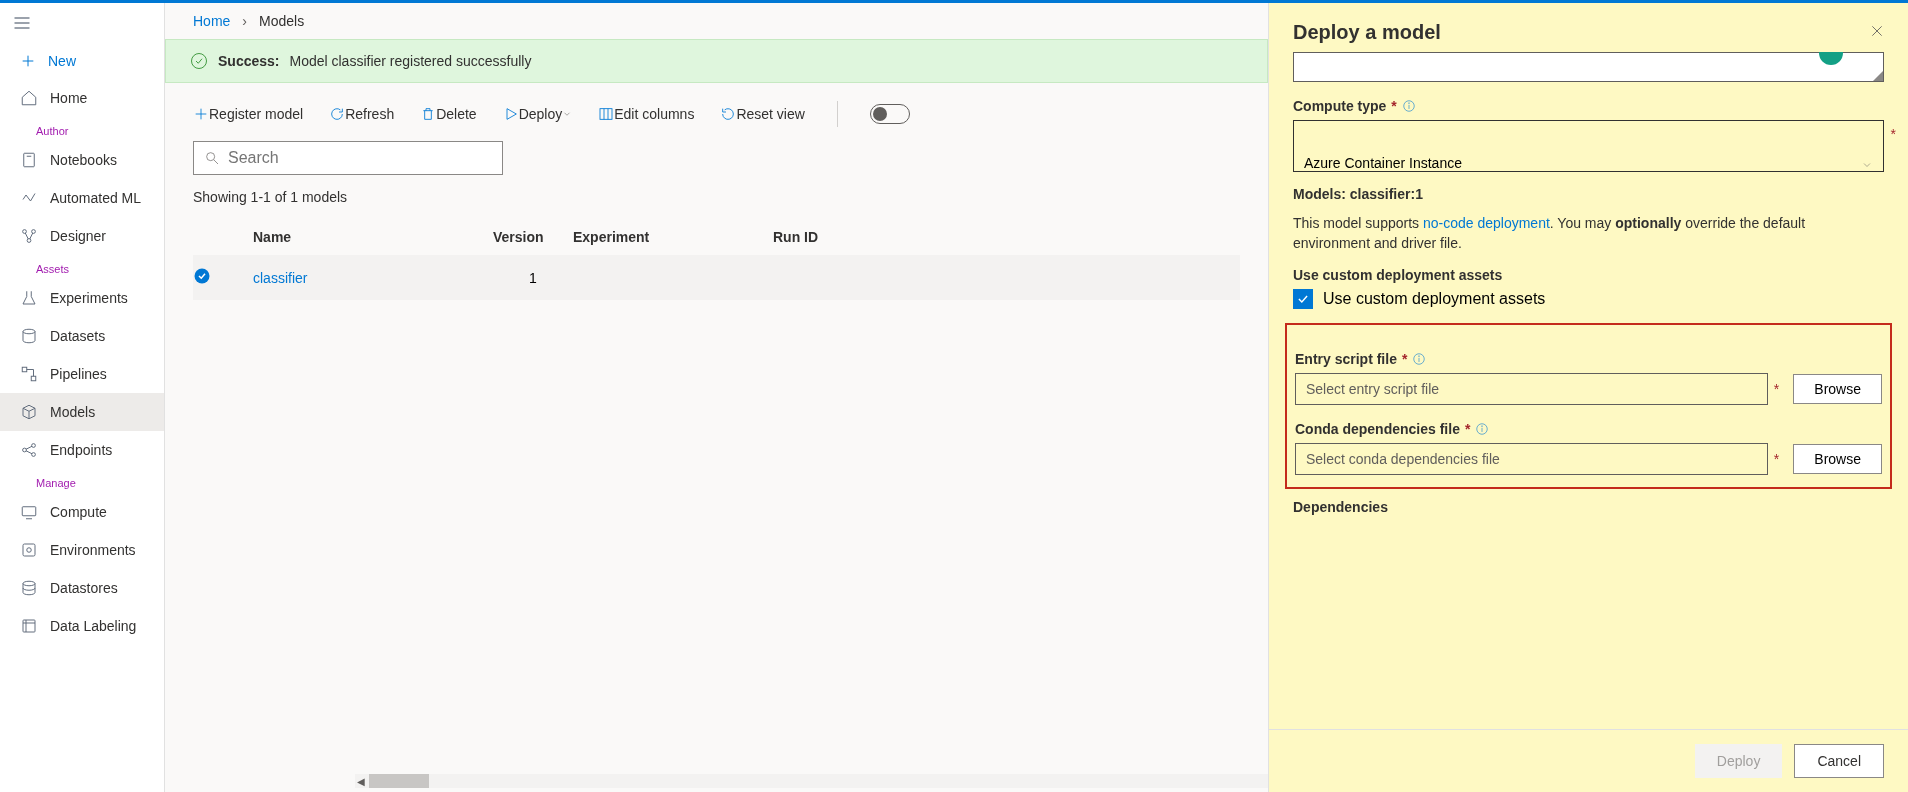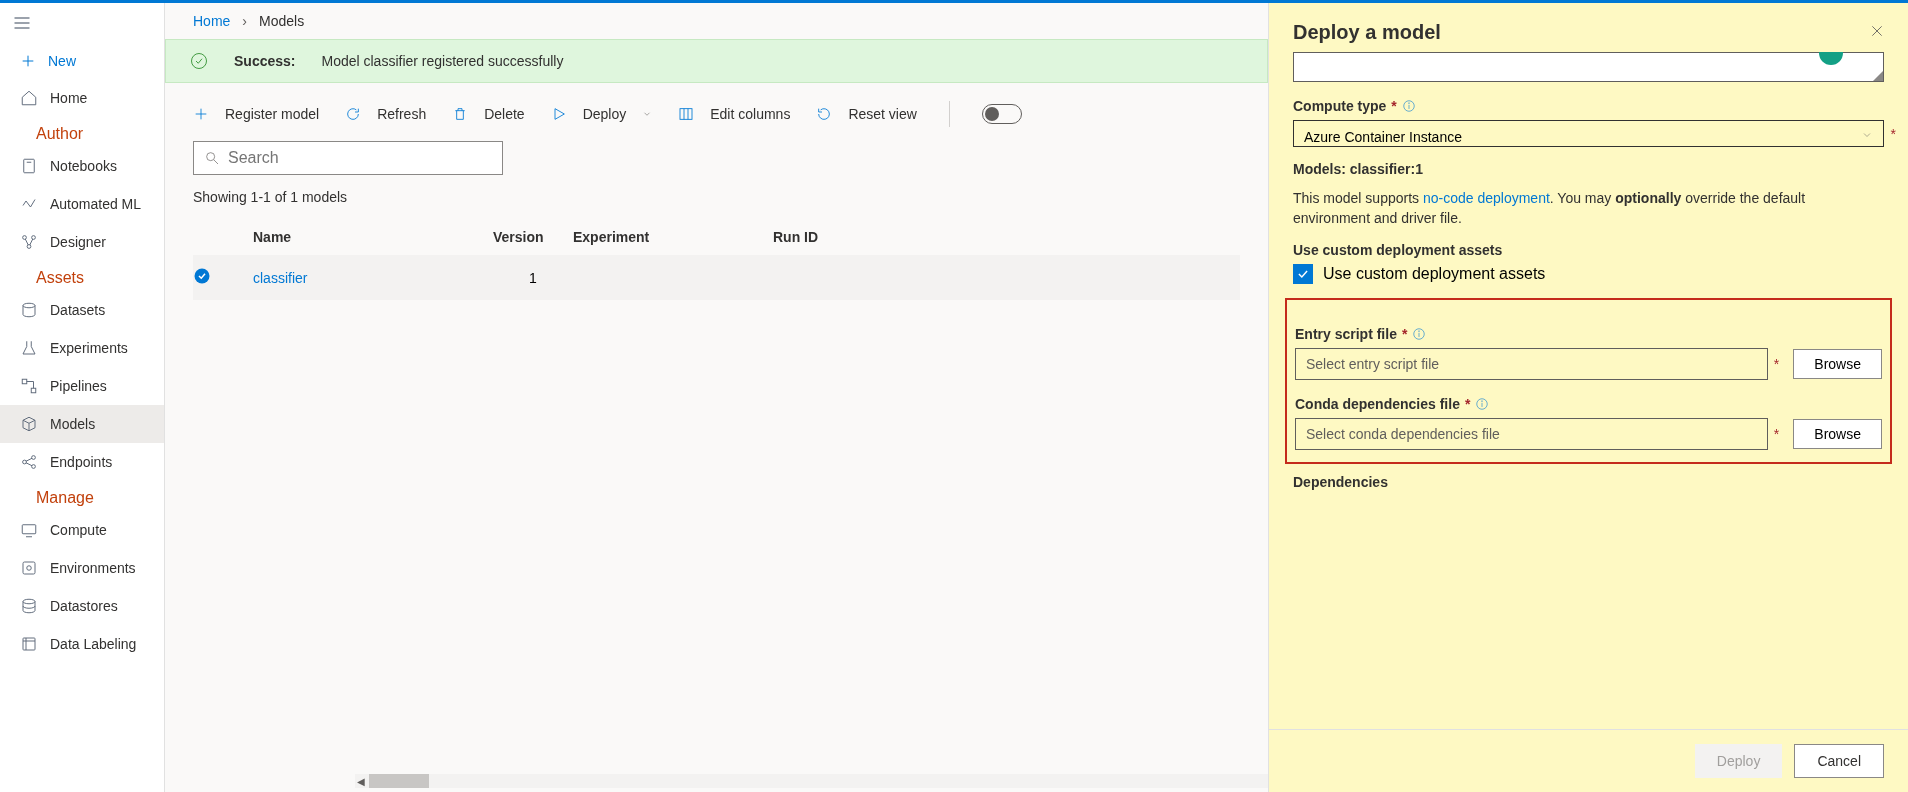--- a/index.html
+++ b/index.html
@@ -13,38 +13,38 @@
 
 
 .sidebar { width: 165px; border-right: 1px solid #e1e1e1; display: flex; flex-direction: column; padding-top: 4px; background: #fff; }
 .sidebar-top-row { padding: 6px 12px; }
 .ham-icon { width: 20px; height: 20px; stroke: #5f6a7a; }
 .new-btn { display: flex; align-items: center; gap: 12px; padding: 10px 20px; color: #0078d4; font-size: 14px; cursor: pointer; }
 .new-btn svg { width: 16px; height: 16px; stroke: #0078d4; }
 .nav-item { display: flex; align-items: center; gap: 12px; padding: 10px 20px; color: #323130; font-size: 14px; cursor: pointer; }
 .nav-item.active { background: #edebe9; }
 .nav-item svg { width: 18px; height: 18px; stroke: #5f6a7a; fill: none; stroke-width: 1.3; }
-.section-label { padding: 8px 20px 4px 36px; color: #c2410c; font-size: 16px; }
+.section-label { padding: 8px 20px 4px 36px; color: #a21caf; font-size: 11px; }
 
 
 .main { flex: 1; display: flex; flex-direction: column; background: #faf9f8; position: relative; }
 .breadcrumb { display: flex; align-items: center; gap: 12px; padding: 10px 28px; font-size: 14px; }
 .breadcrumb a { color: #0078d4; text-decoration: none; }
 .breadcrumb .sep { color: #605e5c; }
 .breadcrumb .current { color: #323130; }
 
-.success-banner { display: flex; align-items: center; gap: 26px; padding: 12px 24px; background: #dff6dd; border: 1px solid #c6e9c2; margin: 0 0 10px 0; }
+.success-banner { display: flex; align-items: center; gap: 10px; padding: 12px 24px; background: #dff6dd; border: 1px solid #c6e9c2; margin: 0 0 10px 0; }
 .success-banner svg { width: 18px; height: 18px; stroke: #107c10; fill: none; }
 .success-banner .label { font-weight: 600; color: #323130; font-size: 14px; }
 .success-banner .msg { color: #323130; font-size: 14px; }
 
 .page-title { padding: 8px 28px 14px; font-size: 22px; font-weight: 600; color: #323130; }
 
 .toolbar { display: flex; align-items: center; gap: 26px; padding: 8px 28px 14px; font-size: 14px; color: #323130; }
-.tool { display: flex; align-items: center; gap: 16px; cursor: pointer; }
+.tool { display: flex; align-items: center; gap: 0; cursor: pointer; }
 .tool svg { width: 16px; height: 16px; stroke: #0078d4; fill: none; stroke-width: 1.3; }
 .tool .chev { width: 10px; height: 10px; stroke: #605e5c; }
 .toolbar .divider { width: 1px; height: 26px; background: #d2d0ce; margin: 0 6px; }
 .toggle-pill { width: 40px; height: 20px; border: 1px solid #605e5c; border-radius: 10px; position: relative; }
 .toggle-pill .knob { width: 14px; height: 14px; background: #605e5c; border-radius: 50%; position: absolute; top: 2px; left: 2px; }
 
 .search-box { margin: 0 28px 10px; width: 310px; height: 34px; border: 1px solid #8a8886; display: flex; align-items: center; padding: 0 10px; gap: 8px; background: #fff; }
 .search-box svg { width: 16px; height: 16px; stroke: #605e5c; fill: none; }
 .search-box input { border: none; outline: none; flex: 1; font-size: 16px; color: #323130; }
 
@@ -70,21 +70,21 @@
 
 .panel-body { flex: 1; overflow-y: auto; padding: 0 24px 12px; position: relative; }
 .mystery-box { border: 1px solid #605e5c; height: 30px; margin-bottom: 16px; position: relative; background:#fff; }
 .mystery-box .corner { position:absolute; right:0; bottom:0; width:0; height:0; border-left:10px solid transparent; border-bottom:10px solid #8a8886;}
 .mystery-box .badge { position:absolute; right:40px; top:-12px; width:24px; height:24px; border-radius:50%; background:#13a085;}
 
 .field-row { margin-bottom: 14px; margin-top: 16px; }
 .field-label { font-size: 14px; font-weight: 600; color: #323130; display: flex; align-items: center; gap: 5px; margin-bottom: 6px; }
 .req { color: #a4262c; }
 .info-ic { width: 14px; height: 14px; stroke: #0078d4; fill: none; }
-.select-box { border: 1px solid #323130; height: 27px; display: flex; align-items: flex-start; justify-content: space-between; padding: 8px 10px; font-size: 14px; cursor:pointer; }
+.select-box { border: 1px solid #323130; height: 52px; display: flex; align-items: flex-end; justify-content: space-between; padding: 0 10px; font-size: 14px; cursor:pointer; }
 .select-box svg { width: 12px; height: 12px; stroke: #605e5c; }
 .field-wrap { position: relative; }
 .side-req { position: absolute; right: -12px; top: 6px; color: #a4262c; font-size: 14px; }
 
 .plain-text { font-size: 14px; color: #323130; margin-bottom: 12px; }
 .plain-text strong { font-weight: 600; }
 
 .auth-toggle { margin: 0 0 14px 8px; }
 .auth-toggle .pill { width: 40px; height: 20px; border: 1px solid #323130; border-radius: 10px; position: relative; cursor:pointer; }
 .auth-toggle .pill .k { width: 14px; height: 14px; background: #323130; border-radius: 50%; position: absolute; top: 2px; left: 2px; }
@@ -154,30 +154,30 @@
           <circle cx="6" cy="6" r="2.5"></circle>
           <circle cx="18" cy="6" r="2.5"></circle>
           <circle cx="12" cy="18" r="2.5"></circle>
           <path d="M7 8 L11 16 M17 8 L13 16"></path>
         </svg>
       <span>Designer</span>
     </div>
     <div class="section-label">Assets</div>
     <div class="nav-item">
       <svg viewBox="0 0 24 24">
+          <path d="M9 3 V10 L4 20 H20 L15 10 V3"></path>
+        </svg>
+      <span>Experiments</span>
+    </div>
+    <div class="nav-item">
+      <svg viewBox="0 0 24 24">
           <ellipse cx="12" cy="6" rx="8" ry="3"></ellipse>
           <path d="M4 6 V18 a8 3 0 0 0 16 0 V6"></path>
         </svg>
       <span>Datasets</span>
-    </div>
-    <div class="nav-item">
-      <svg viewBox="0 0 24 24">
-          <path d="M9 3 V10 L4 20 H20 L15 10 V3"></path>
-        </svg>
-      <span>Experiments</span>
     </div>
     <div class="nav-item">
       <svg viewBox="0 0 24 24">
           <rect x="3" y="3" width="6" height="6"></rect>
           <rect x="15" y="15" width="6" height="6"></rect>
           <path d="M9 6 H18 V15"></path>
         </svg>
       <span>Pipelines</span>
     </div>
     <div class="nav-item active">

